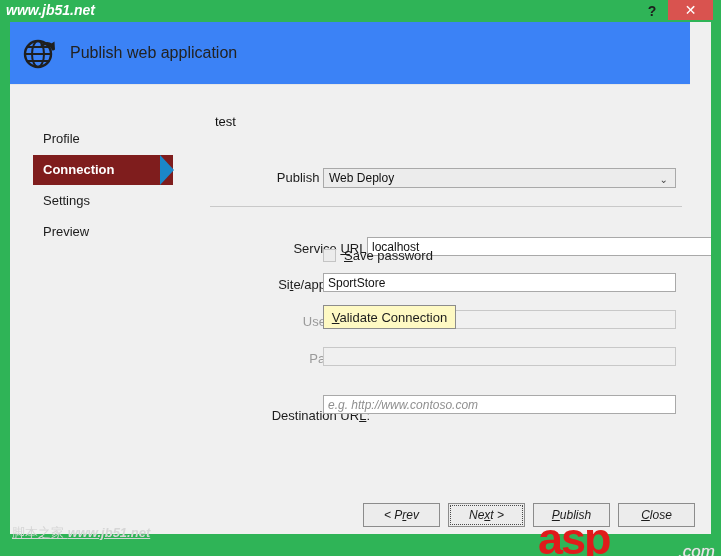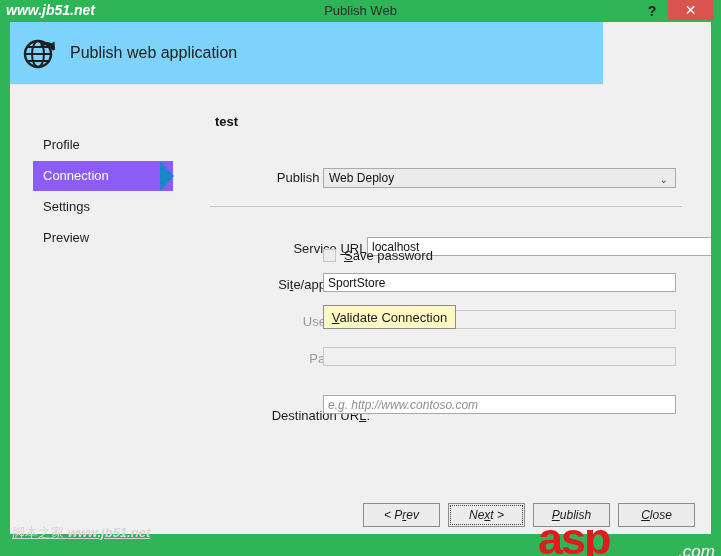--- a/index.html
+++ b/index.html
@@ -84,80 +84,81 @@
     left: 10px; top: 22px;
     width: 701px; height: 512px;
     background: #f0f0f0;
     overflow: hidden;
   }
 
   
   #dialog-header {
     position: absolute;
     left: 0; top: 0;
-    width: 593px; height: 62px;
-    background: #7dd3fc;
+    width: 680px; height: 62px;
+    background: #3b82f6;
     border-bottom: 1px solid #e6e6e6;
   }
   #globe-icon {
     position: absolute;
     left: 12px; top: 13px;
     width: 36px; height: 36px;
   }
   #dialog-heading {
     position: absolute;
     left: 60px; top: 22px;
     font-size: 16px;
     color: #222222;
     white-space: nowrap;
   }
 
   
   #sidebar {
     position: absolute;
-    left: 0; top: 68px;
+    left: 0; top: 62px;
     width: 175px; height: 450px;
   }
   .nav-item {
     position: absolute;
     left: 23px;
     width: 140px;
     height: 30px;
     line-height: 30px;
     font-size: 13px;
     color: #1c1c1c;
     padding-left: 10px;
     box-sizing: border-box;
     cursor: pointer;
     white-space: nowrap;
   }
   .nav-item.selected {
-    background: #8b5cf6;
+    background: #7f1d1d;
     color: #ffffff;
+    font-weight: bold;
   }
   .nav-arrow {
     position: absolute;
     left: 150px;
     width: 0; height: 0;
     border-top: 15px solid transparent;
     border-bottom: 15px solid transparent;
     border-left: 14px solid #1b87c9;
   }
 
   
   #main-panel {
     position: absolute;
     left: 175px; top: 62px;
     width: 526px; height: 450px;
   }
   #profile-name {
     position: absolute;
     left: 30px; top: 30px;
     font-size: 13px;
-    font-weight: bold;
+    font-weight: normal;
     color: #111111;
     white-space: nowrap;
   }
 
   .field-label {
     position: absolute;
     width: 185px;
     text-align: right;
     font-size: 13px;
     color: #1c1c1c;
@@ -338,21 +339,20 @@
     white-space: nowrap;
   }
 </style>
 </head>
 <body>
 
 <div id="app-root">
 
   <div id="titlebar">
     <div id="wm-topleft">www.jb51.net</div>
-    <div id="window-title">Publish Web</div>
     <div id="help-button">?</div>
     <div id="close-button">
       <div id="close-icon-glyph">✕</div>
     </div>
   </div>
 
   <div id="dialog">
 
     <div id="dialog-header">
       <svg id="globe-icon" viewBox="0 0 36 36">

